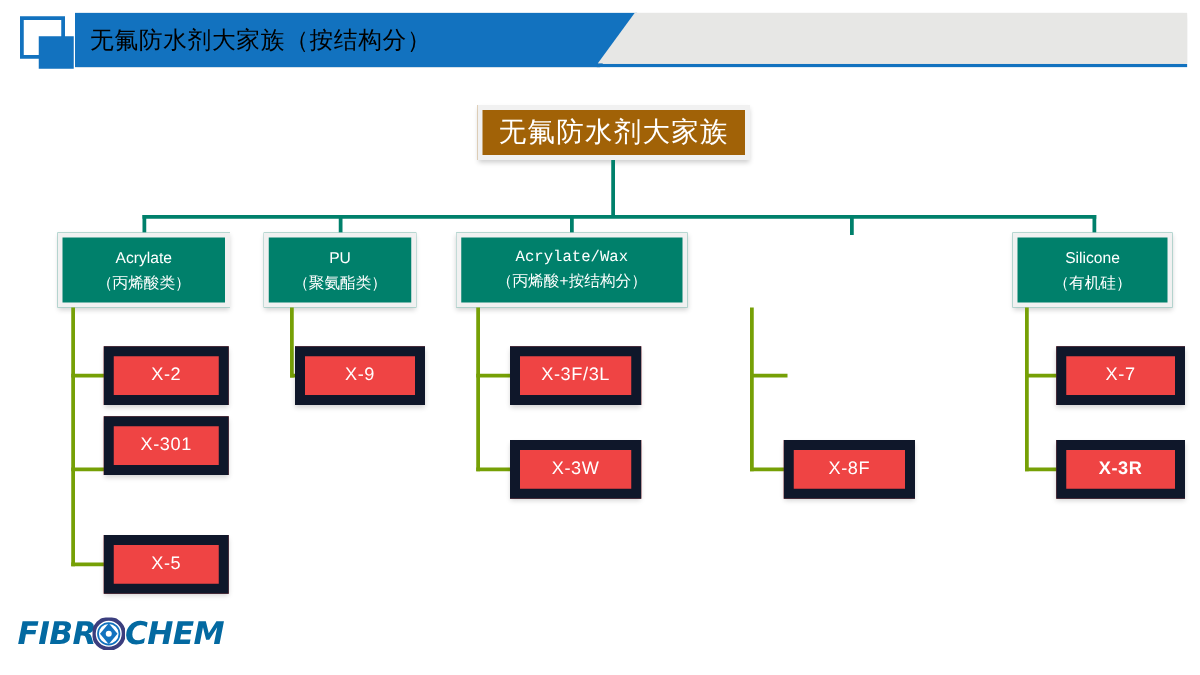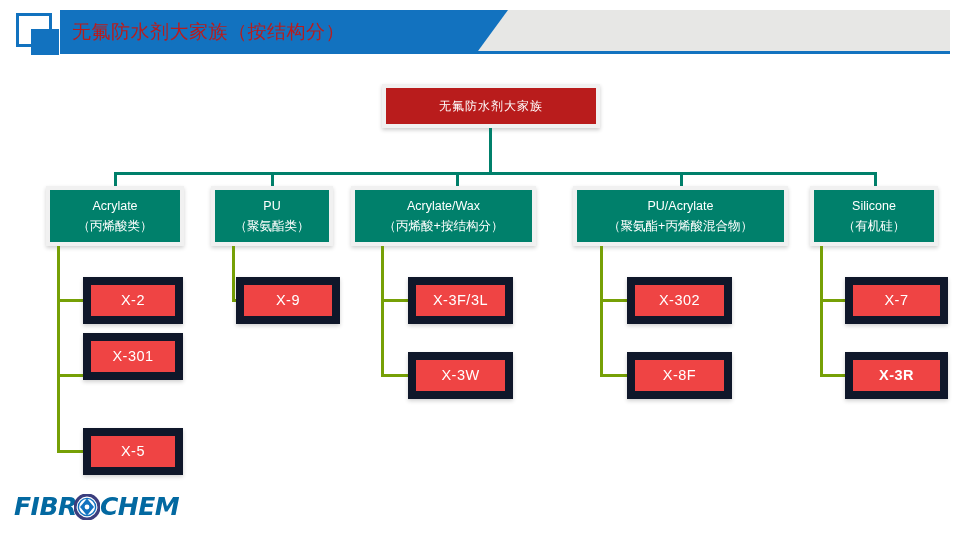--- a/index.html
+++ b/index.html
@@ -22,43 +22,43 @@
   }
   .hdr-bar{
     position:absolute;left:60px;top:10px;width:450px;height:44px;
     background:#1272bf;
     clip-path:polygon(0 0,450px 0,420px 44px,0 44px);
     box-shadow:0 3px 5px rgba(0,0,0,.28);
   }
   .hdr-title{
     position:absolute;left:72px;top:10px;height:44px;
     display:flex;align-items:center;
-    color:#b91c1c;font-size:19px;letter-spacing:.5px;white-space:nowrap;
+    color:#000000;font-size:19px;letter-spacing:.5px;white-space:nowrap;
   }
   .hdr-gray{
     position:absolute;left:478px;top:10px;width:472px;height:41px;
     background:#e7e7e5;
     clip-path:polygon(30px 0,472px 0,472px 41px,0 41px);
     box-shadow:0 3px 5px rgba(0,0,0,.22);
   }
   .hdr-gray-underline{
     position:absolute;left:477px;top:51px;width:473px;height:3px;
     background:#1272bf;
     clip-path:polygon(4px 0,473px 0,473px 3px,0 3px);
   }
 
   
   .node{
     position:absolute;box-sizing:border-box;
     display:flex;flex-direction:column;align-items:center;justify-content:center;
     color:#ffffff;text-align:center;line-height:1.35;
   }
   .node.root{
-    background:#b91c1c;border:4px solid #f1f1f1;
-    font-size:12px;letter-spacing:1px;
+    background:#a16207;border:4px solid #f1f1f1;
+    font-size:22px;letter-spacing:1px;
     box-shadow:0 2px 4px rgba(0,0,0,.20);
   }
   .node.cat{
     background:#00806b;border:4px solid #f1f1f1;
     font-size:12.5px;
     box-shadow:0 2px 4px rgba(0,0,0,.18);
   }
   .node.cat .ln2{font-size:12.5px;margin-top:3px;}
   .node.prod{
     background:#ef4444;border:8px solid #0f172a;
@@ -108,29 +108,25 @@
   <div class="node cat" style="left:46px;top:186px;width:138px;height:60px;">
     <span class="ln1">Acrylate</span>
     <span class="ln2">（丙烯酸类）</span>
   </div>
 
   <div class="node cat" style="left:211px;top:186px;width:122px;height:60px;">
     <span class="ln1">PU</span>
     <span class="ln2">（聚氨酯类）</span>
   </div>
 
-  <div class="node cat" style="left:351px;top:186px;width:185px;height:60px;">
+  <div class="node cat" style="left:365px;top:186px;width:185px;height:60px;font-family:Liberation Mono, monospace;">
     <span class="ln1">Acrylate/Wax</span>
     <span class="ln2">（丙烯酸+按结构分）</span>
   </div>
 
-  <div class="node cat" style="left:573px;top:186px;width:215px;height:60px;">
-    <span class="ln1">PU/Acrylate</span>
-    <span class="ln2">（聚氨酯+丙烯酸混合物）</span>
-  </div>
 
   <div class="node cat" style="left:810px;top:186px;width:128px;height:60px;">
     <span class="ln1">Silicone</span>
     <span class="ln2">（有机硅）</span>
   </div>
 
   <div class="conn olive" style="left:57px;top:246px;width:3px;height:207px;"></div>
   <div class="conn olive" style="left:57px;top:299px;width:29px;height:3px;"></div>
   <div class="conn olive" style="left:57px;top:374px;width:29px;height:3px;"></div>
   <div class="conn olive" style="left:57px;top:450px;width:29px;height:3px;"></div>
@@ -159,23 +155,20 @@
     <span>X-3F/3L</span>
   </div>
   <div class="node prod" style="left:408px;top:352px;width:105px;height:47px;align-items:center;">
     <span>X-3W</span>
   </div>
 
   <div class="conn olive" style="left:600px;top:246px;width:3px;height:131px;"></div>
   <div class="conn olive" style="left:600px;top:299px;width:30px;height:3px;"></div>
   <div class="conn olive" style="left:600px;top:374px;width:30px;height:3px;"></div>
 
-  <div class="node prod" style="left:627px;top:277px;width:105px;height:47px;">
-    <span>X-302</span>
-  </div>
   <div class="node prod" style="left:627px;top:352px;width:105px;height:47px;">
     <span>X-8F</span>
   </div>
 
   <div class="conn olive" style="left:820px;top:246px;width:3px;height:131px;"></div>
   <div class="conn olive" style="left:820px;top:299px;width:28px;height:3px;"></div>
   <div class="conn olive" style="left:820px;top:374px;width:28px;height:3px;"></div>
 
   <div class="node prod" style="left:845px;top:277px;width:103px;height:47px;">
     <span>X-7</span>

